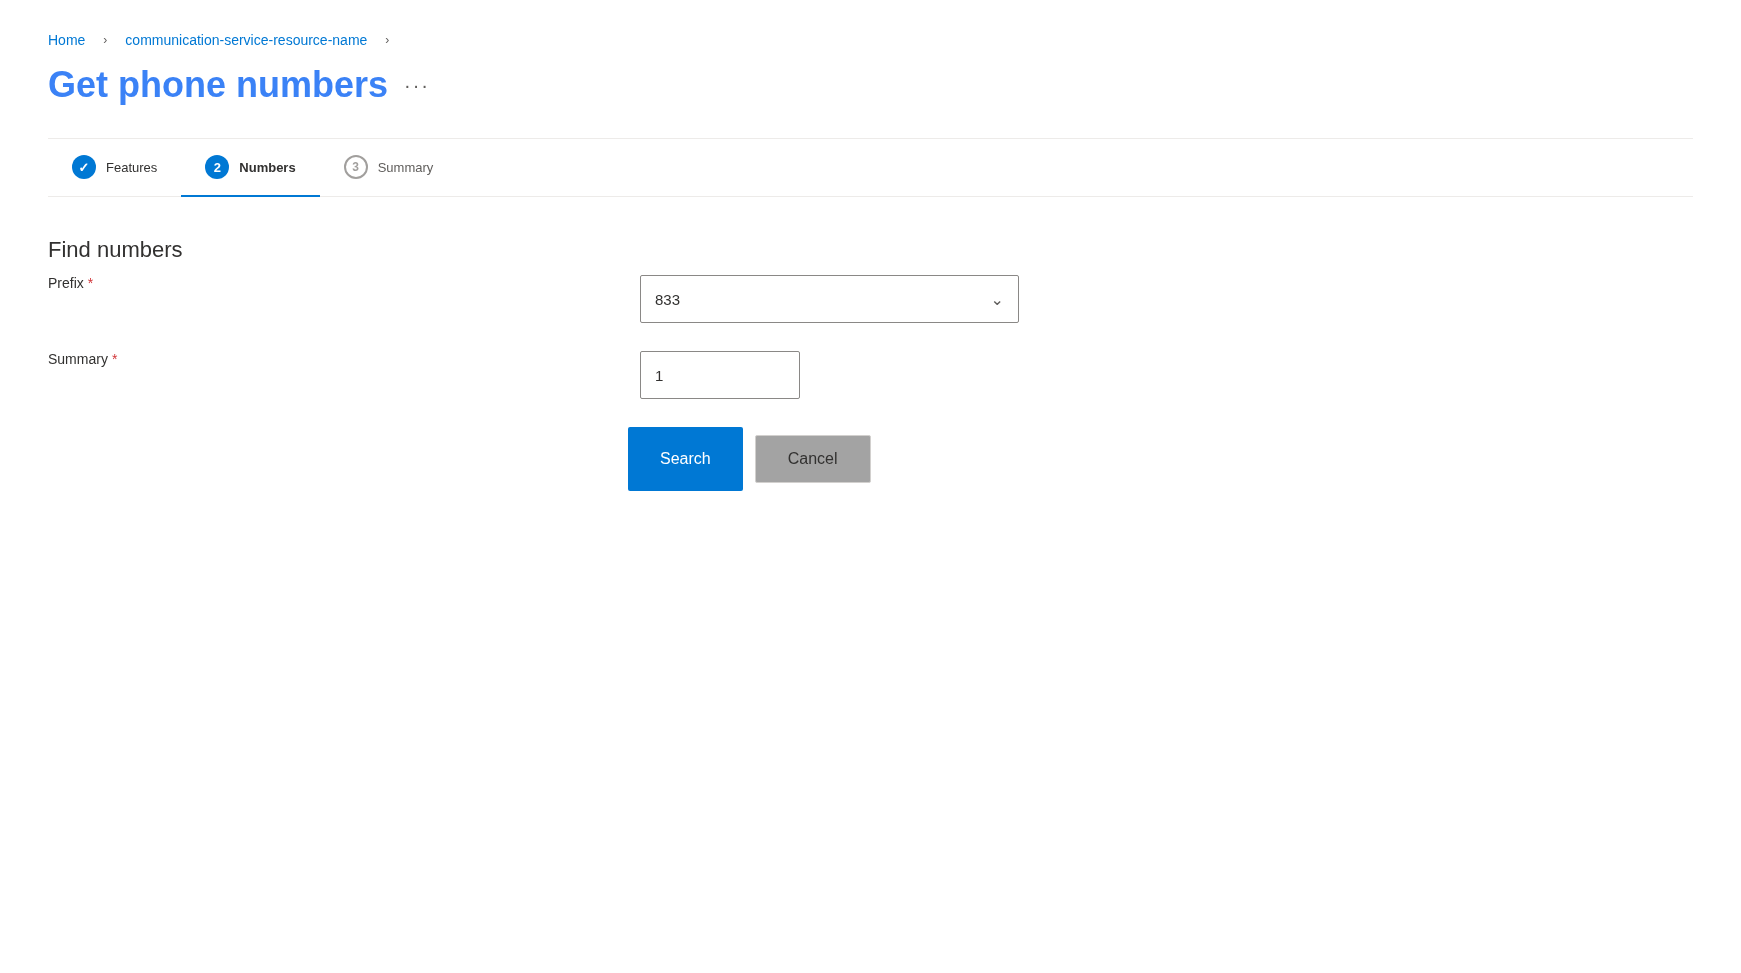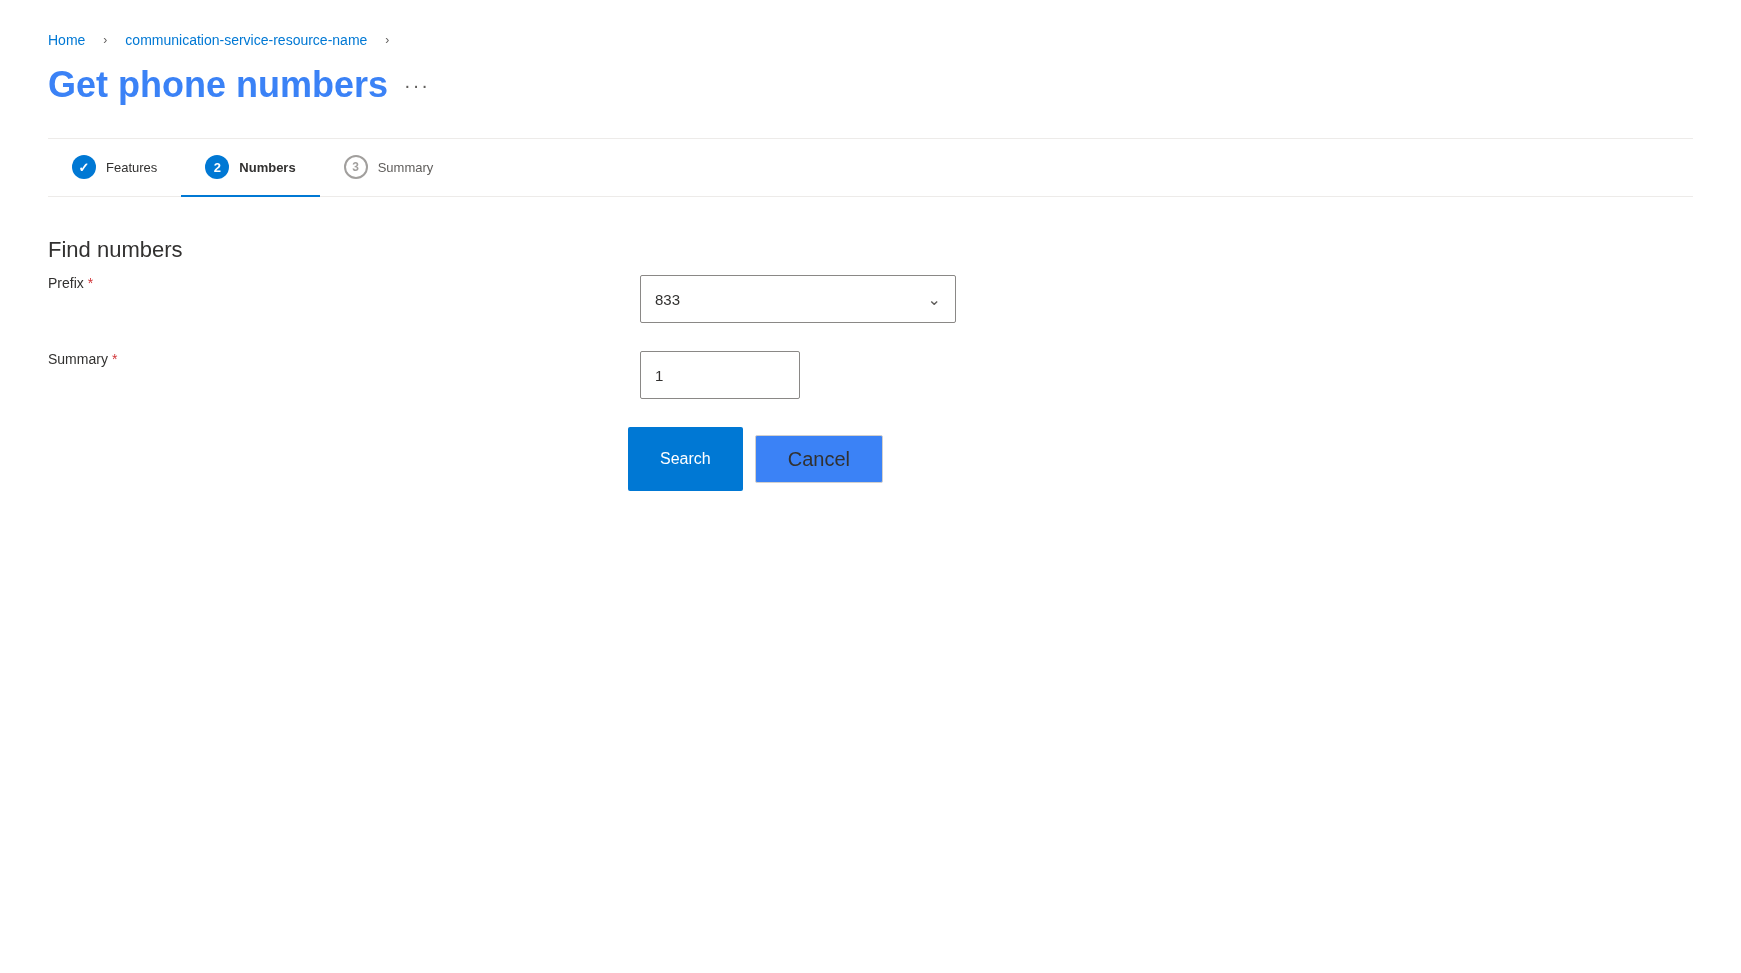--- a/index.html
+++ b/index.html
@@ -177,21 +177,21 @@
 
     .form-control-wrapper {
       flex: none;
     }
 
     
     .select-dropdown {
       display: flex;
       align-items: center;
       justify-content: space-between;
-      width: 316px;
+      width: 379px;
       height: 48px;
       border: 1px solid #8a8886;
       background: #ffffff;
       padding: 8px 14px;
       cursor: pointer;
       font-size: 15px;
       color: #323130;
       border-radius: 2px;
     }
 
@@ -227,26 +227,26 @@
       border: none;
       height: 64px;
       padding: 0 32px;
       font-size: 16px;
       font-weight: 500;
       cursor: pointer;
       border-radius: 2px;
     }
 
     .btn-secondary {
-      background: #3b82f6;
+      background: #a3a3a3;
       color: #323130;
       border: 1px solid #d2d0ce;
       height: 48px;
       padding: 0 32px;
-      font-size: 20px;
+      font-size: 16px;
       font-weight: 400;
       cursor: pointer;
       border-radius: 2px;
     }
   </style>
 </head>
 <body>
 
 <nav class="breadcrumb">
   <a class="breadcrumb-link" href="#">Home</a>

